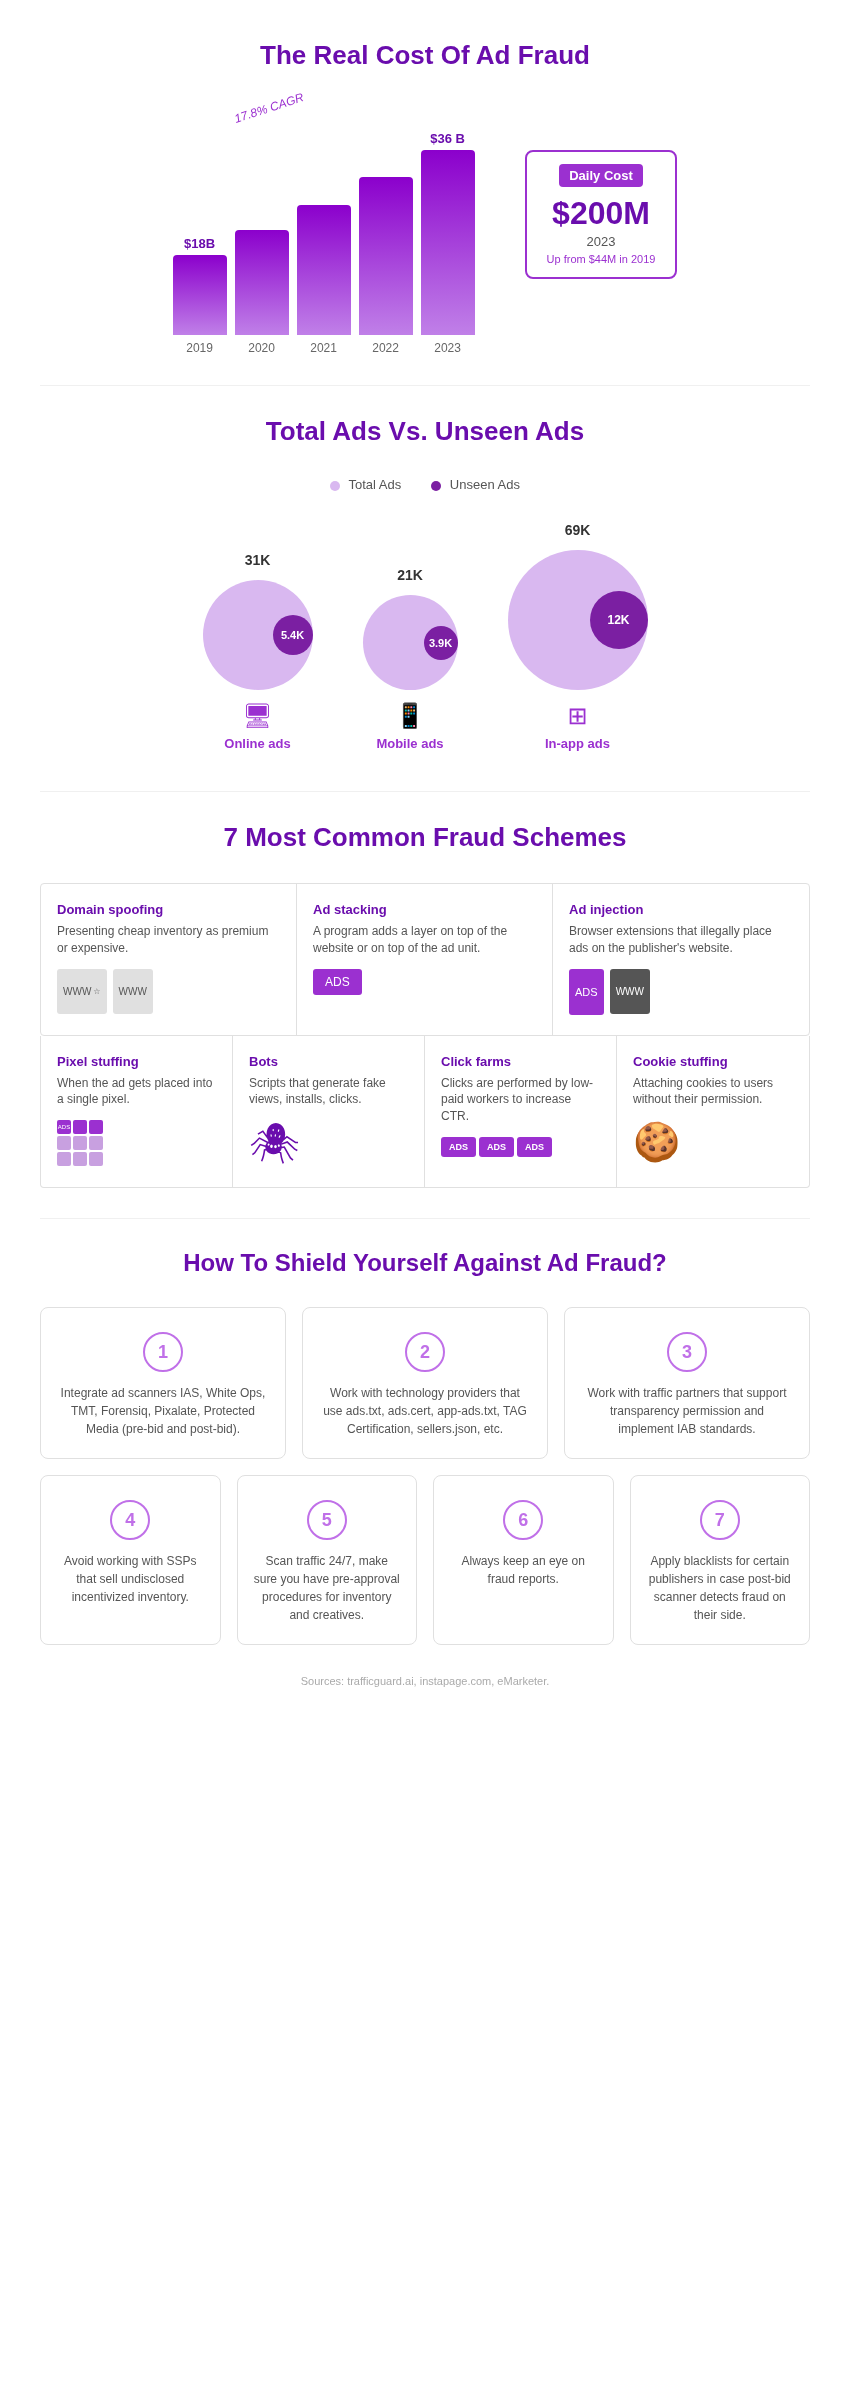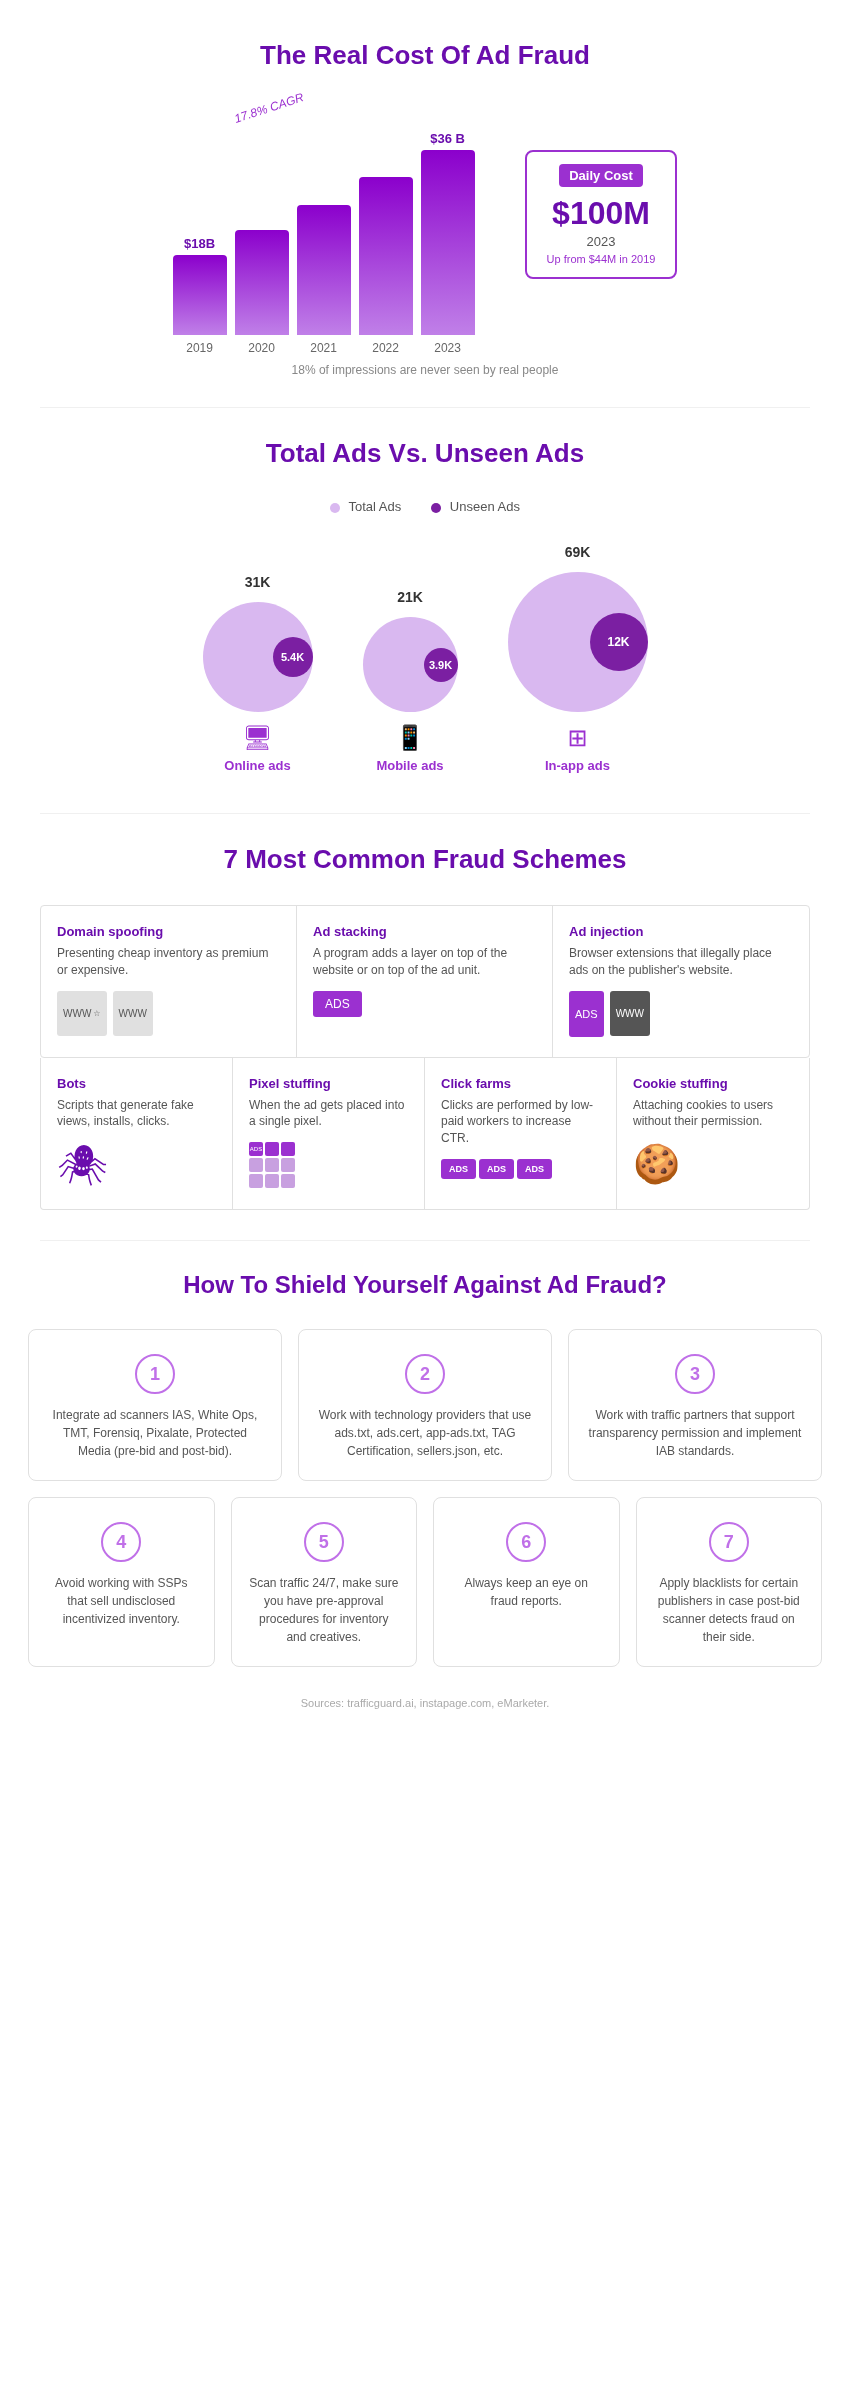--- a/index.html
+++ b/index.html
@@ -183,21 +183,21 @@
       background: #9b30d0;
       color: white;
     }
     .mini-icon-box.dark {
       background: #555;
       color: white;
     }
 
     
     .section-shield {
-      padding: 30px 28px 20px;
+      padding: 30px 40px 20px;
       text-align: center;
     }
     .shield-title {
       font-size: 24px;
       font-weight: bold;
       color: #6a0dad;
       margin-bottom: 30px;
     }
     .shield-grid-top {
       display: grid;
@@ -289,27 +289,26 @@
           <div style="font-size:13px; font-weight:bold; color:#6a0dad; margin-bottom:4px;">$36 B</div>
           <div style="width:54px; height:185px; background:linear-gradient(to bottom, #8b00cc, #c080e8); border-radius:4px 4px 0 0;"></div>
           <div style="font-size:12px; color:#666; margin-top:6px;">2023</div>
         </div>
 
       </div>
     </div>
 
     <div class="daily-cost-box" style="margin-bottom:28px;">
       <div class="daily-cost-header">Daily Cost</div>
-      <div class="daily-cost-amount">$100M</div>
+      <div class="daily-cost-amount">$200M</div>
       <div class="daily-cost-year">2023</div>
       <div class="daily-cost-note">Up from $44M in 2019</div>
     </div>
   </div>
 
-  <div class="chart-footer-note">18% of impressions are never seen by real people</div>
 </div>
 
 <div class="section-divider"></div>
 
 <div class="section-ads">
   <div class="section-title">Total Ads Vs. Unseen Ads</div>
 
   <div class="legend">
     <span>
       <span class="legend-dot" style="background:#d9b8f0;"></span>
@@ -393,39 +392,39 @@
         <div class="mini-icon-box purple" style="font-size:11px;">ADS</div>
         <div class="mini-icon-box dark">WWW</div>
       </div>
     </div>
 
   </div>
 
   <div class="fraud-grid-bottom">
 
     <div class="fraud-card">
-      <div class="fraud-card-title">Bots</div>
-      <div class="fraud-card-desc">Scripts that generate fake views, installs, clicks.</div>
-      <div style="font-size:40px; color:#6a0dad; margin-top:8px;">🕷</div>
-    </div>
-
-    <div class="fraud-card">
       <div class="fraud-card-title">Pixel stuffing</div>
       <div class="fraud-card-desc">When the ad gets placed into a single pixel.</div>
       <div style="display:grid; grid-template-columns: repeat(3,14px); gap:2px; margin-top:10px;">
         <div style="width:14px;height:14px;background:#9b30d0;border-radius:2px;font-size:6px;color:white;display:flex;align-items:center;justify-content:center;">ADS</div>
         <div style="width:14px;height:14px;background:#9b30d0;border-radius:2px;"></div>
         <div style="width:14px;height:14px;background:#9b30d0;border-radius:2px;"></div>
         <div style="width:14px;height:14px;background:#c8a0e0;border-radius:2px;"></div>
         <div style="width:14px;height:14px;background:#c8a0e0;border-radius:2px;"></div>
         <div style="width:14px;height:14px;background:#c8a0e0;border-radius:2px;"></div>
         <div style="width:14px;height:14px;background:#c8a0e0;border-radius:2px;"></div>
         <div style="width:14px;height:14px;background:#c8a0e0;border-radius:2px;"></div>
         <div style="width:14px;height:14px;background:#c8a0e0;border-radius:2px;"></div>
       </div>
+    </div>
+
+    <div class="fraud-card">
+      <div class="fraud-card-title">Bots</div>
+      <div class="fraud-card-desc">Scripts that generate fake views, installs, clicks.</div>
+      <div style="font-size:40px; color:#6a0dad; margin-top:8px;">🕷</div>
     </div>
 
     <div class="fraud-card">
       <div class="fraud-card-title">Click farms</div>
       <div class="fraud-card-desc">Clicks are performed by low-paid workers to increase CTR.</div>
       <div style="display:flex; gap:3px; margin-top:10px;">
         <div style="background:#9b30d0; color:white; font-size:9px; padding:5px 8px; border-radius:3px; font-weight:bold;">ADS</div>
         <div style="background:#9b30d0; color:white; font-size:9px; padding:5px 8px; border-radius:3px; font-weight:bold;">ADS</div>
         <div style="background:#9b30d0; color:white; font-size:9px; padding:5px 8px; border-radius:3px; font-weight:bold;">ADS</div>
       </div>

